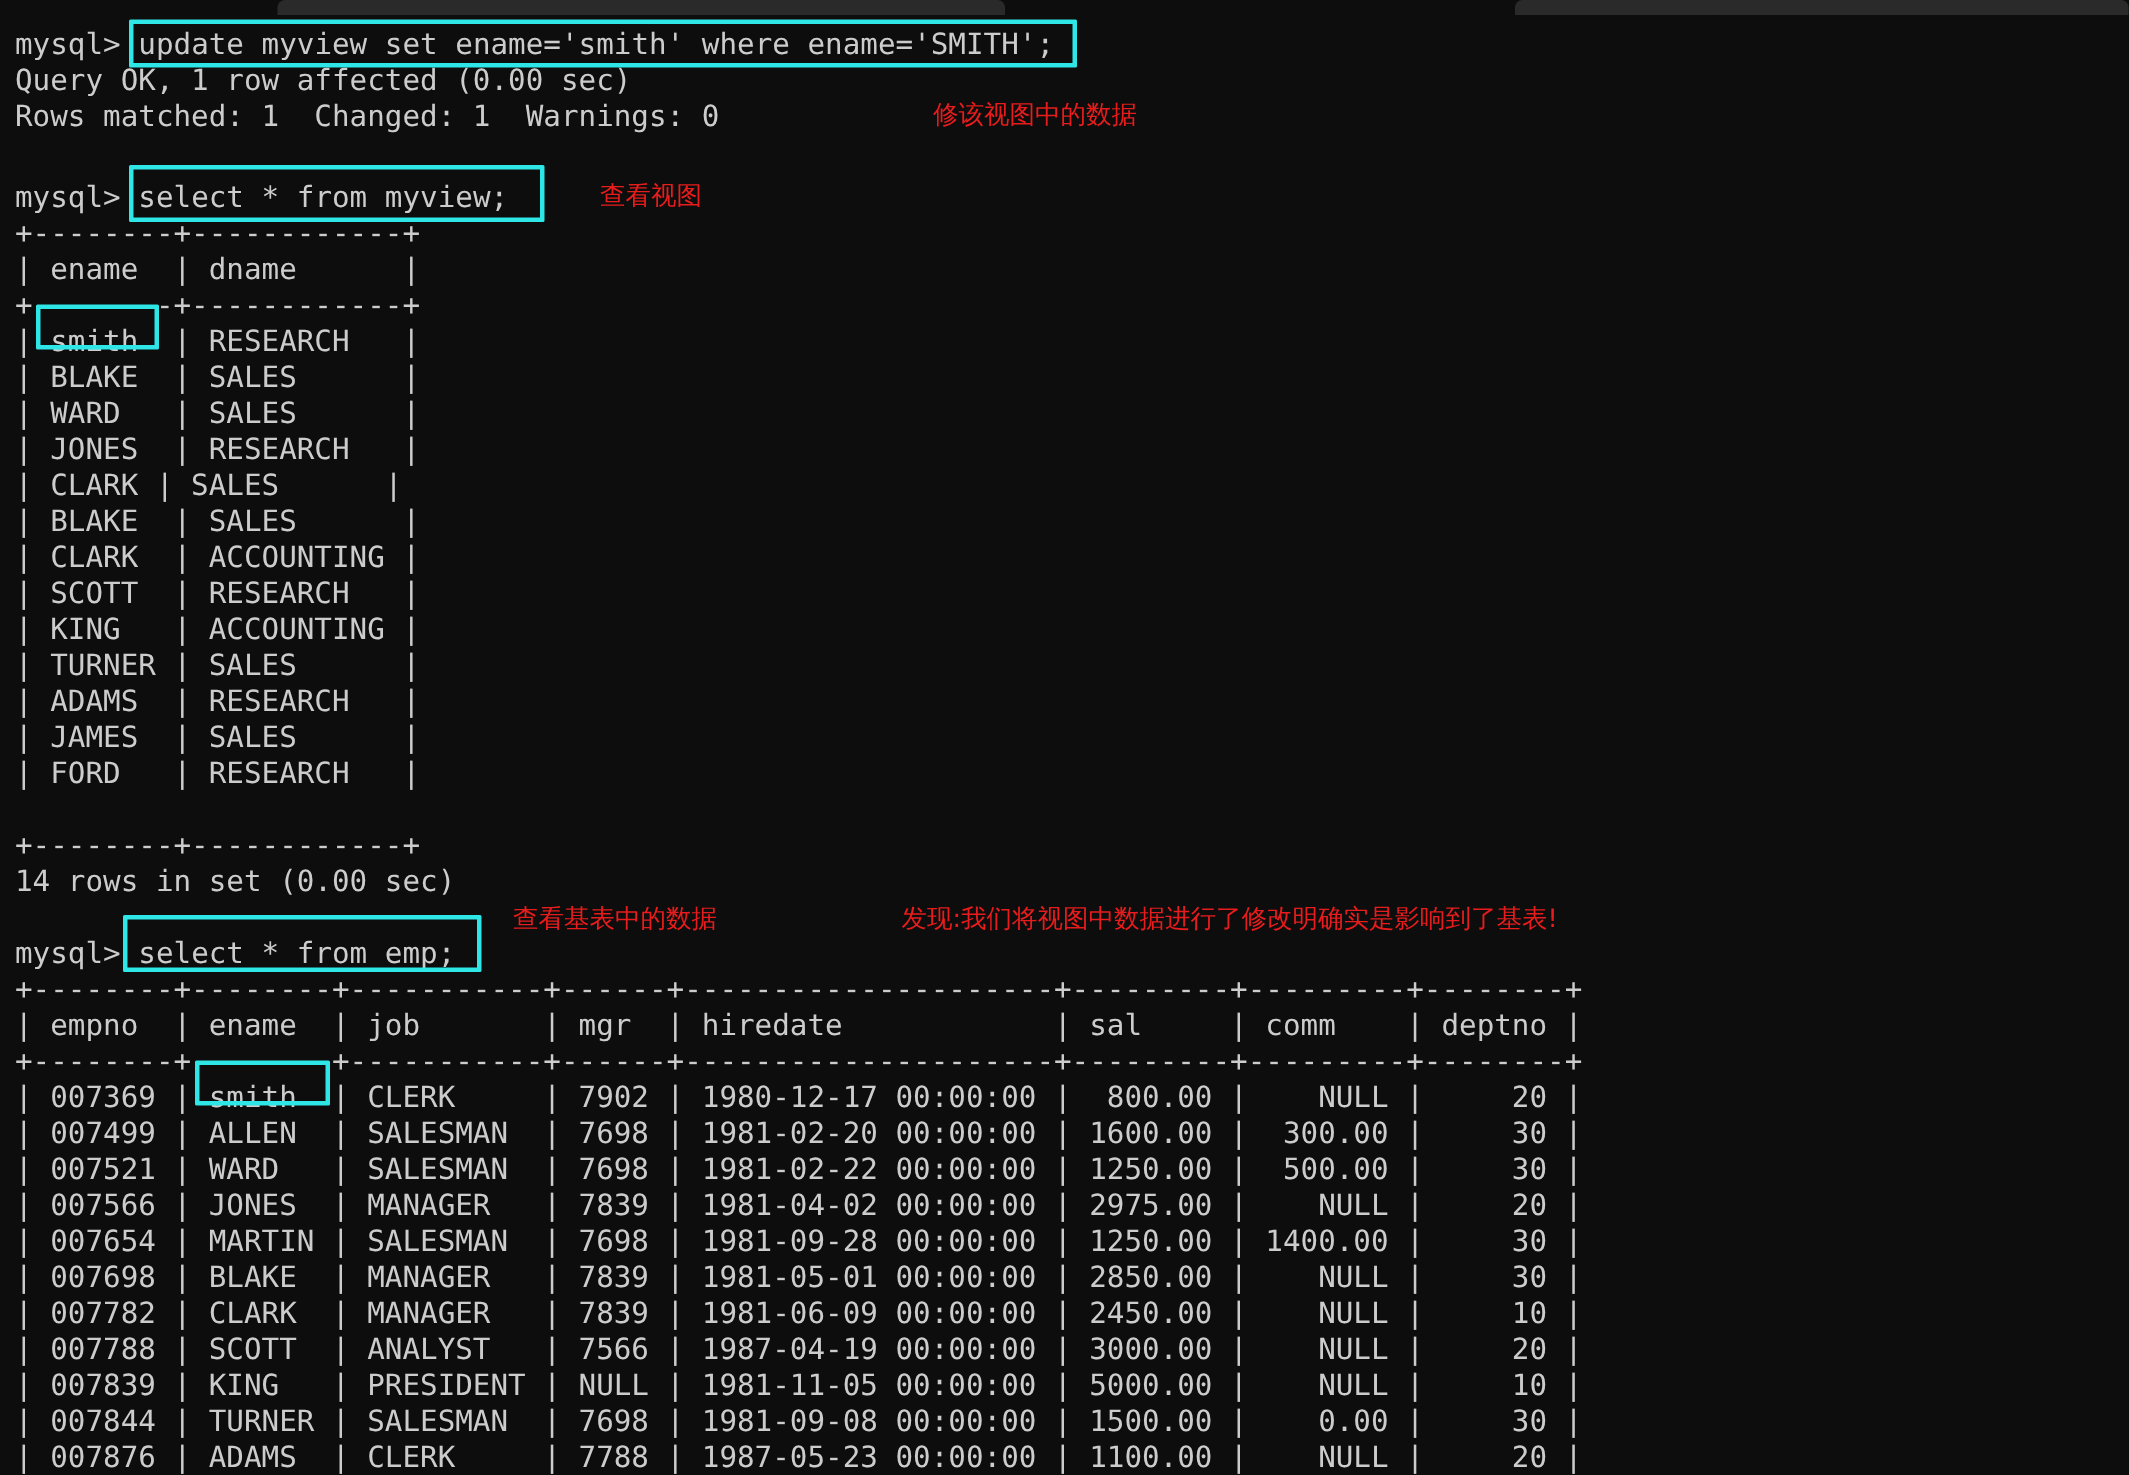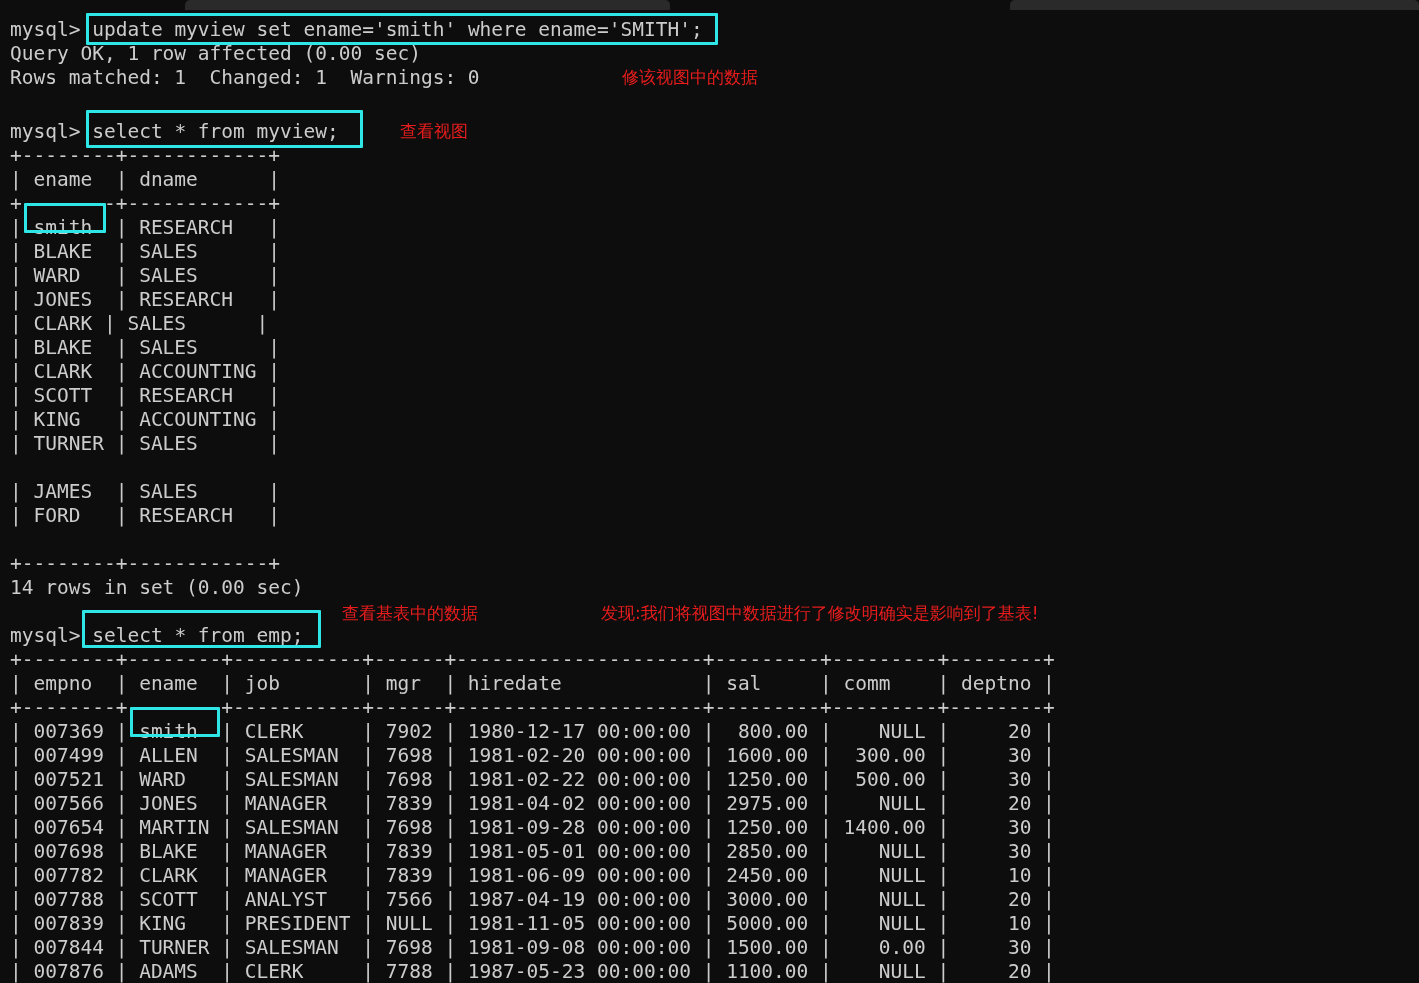--- a/index.html
+++ b/index.html
@@ -96,20 +96,21 @@
   <div class="line" style="top:206px;text-align:center;">| smith  | RESEARCH   |</div>
   <div class="line" style="top:230px;">| BLAKE  | SALES      |</div>
   <div class="line" style="top:254px;">| WARD   | SALES      |</div>
   <div class="line" style="top:278px;">| JONES  | RESEARCH   |</div>
   <div class="line" style="top:302px;">| CLARK | SALES      |</div>
   <div class="line" style="top:326px;">| BLAKE  | SALES      |</div>
   <div class="line" style="top:350px;">| CLARK  | ACCOUNTING |</div>
   <div class="line" style="top:374px;">| SCOTT  | RESEARCH   |</div>
   <div class="line" style="top:398px;text-align:right;">| KING   | ACCOUNTING |</div>
   <div class="line" style="top:422px;">| TURNER | SALES      |</div>
+  <div class="line" style="top:446px;">| ADAMS  | RESEARCH   |</div>
   <div class="line" style="top:470px;">| JAMES  | SALES      |</div>
   <div class="line" style="top:494px;">| FORD   | RESEARCH   |</div>
 
   <div class="line" style="top:542px;">+--------+------------+</div>
   <div class="line" style="top:566px;">14 rows in set (0.00 sec)</div>
 
   <div class="line" style="top:614px;"><span>mysql&gt;</span> <span>select * from emp;</span></div>
 
   <div class="line" style="top:638px;">+--------+--------+-----------+------+---------------------+---------+---------+--------+</div>
   <div class="line" style="top:662px;">| empno  | ename  | job       | mgr  | hiredate            | sal     | comm    | deptno |</div>

